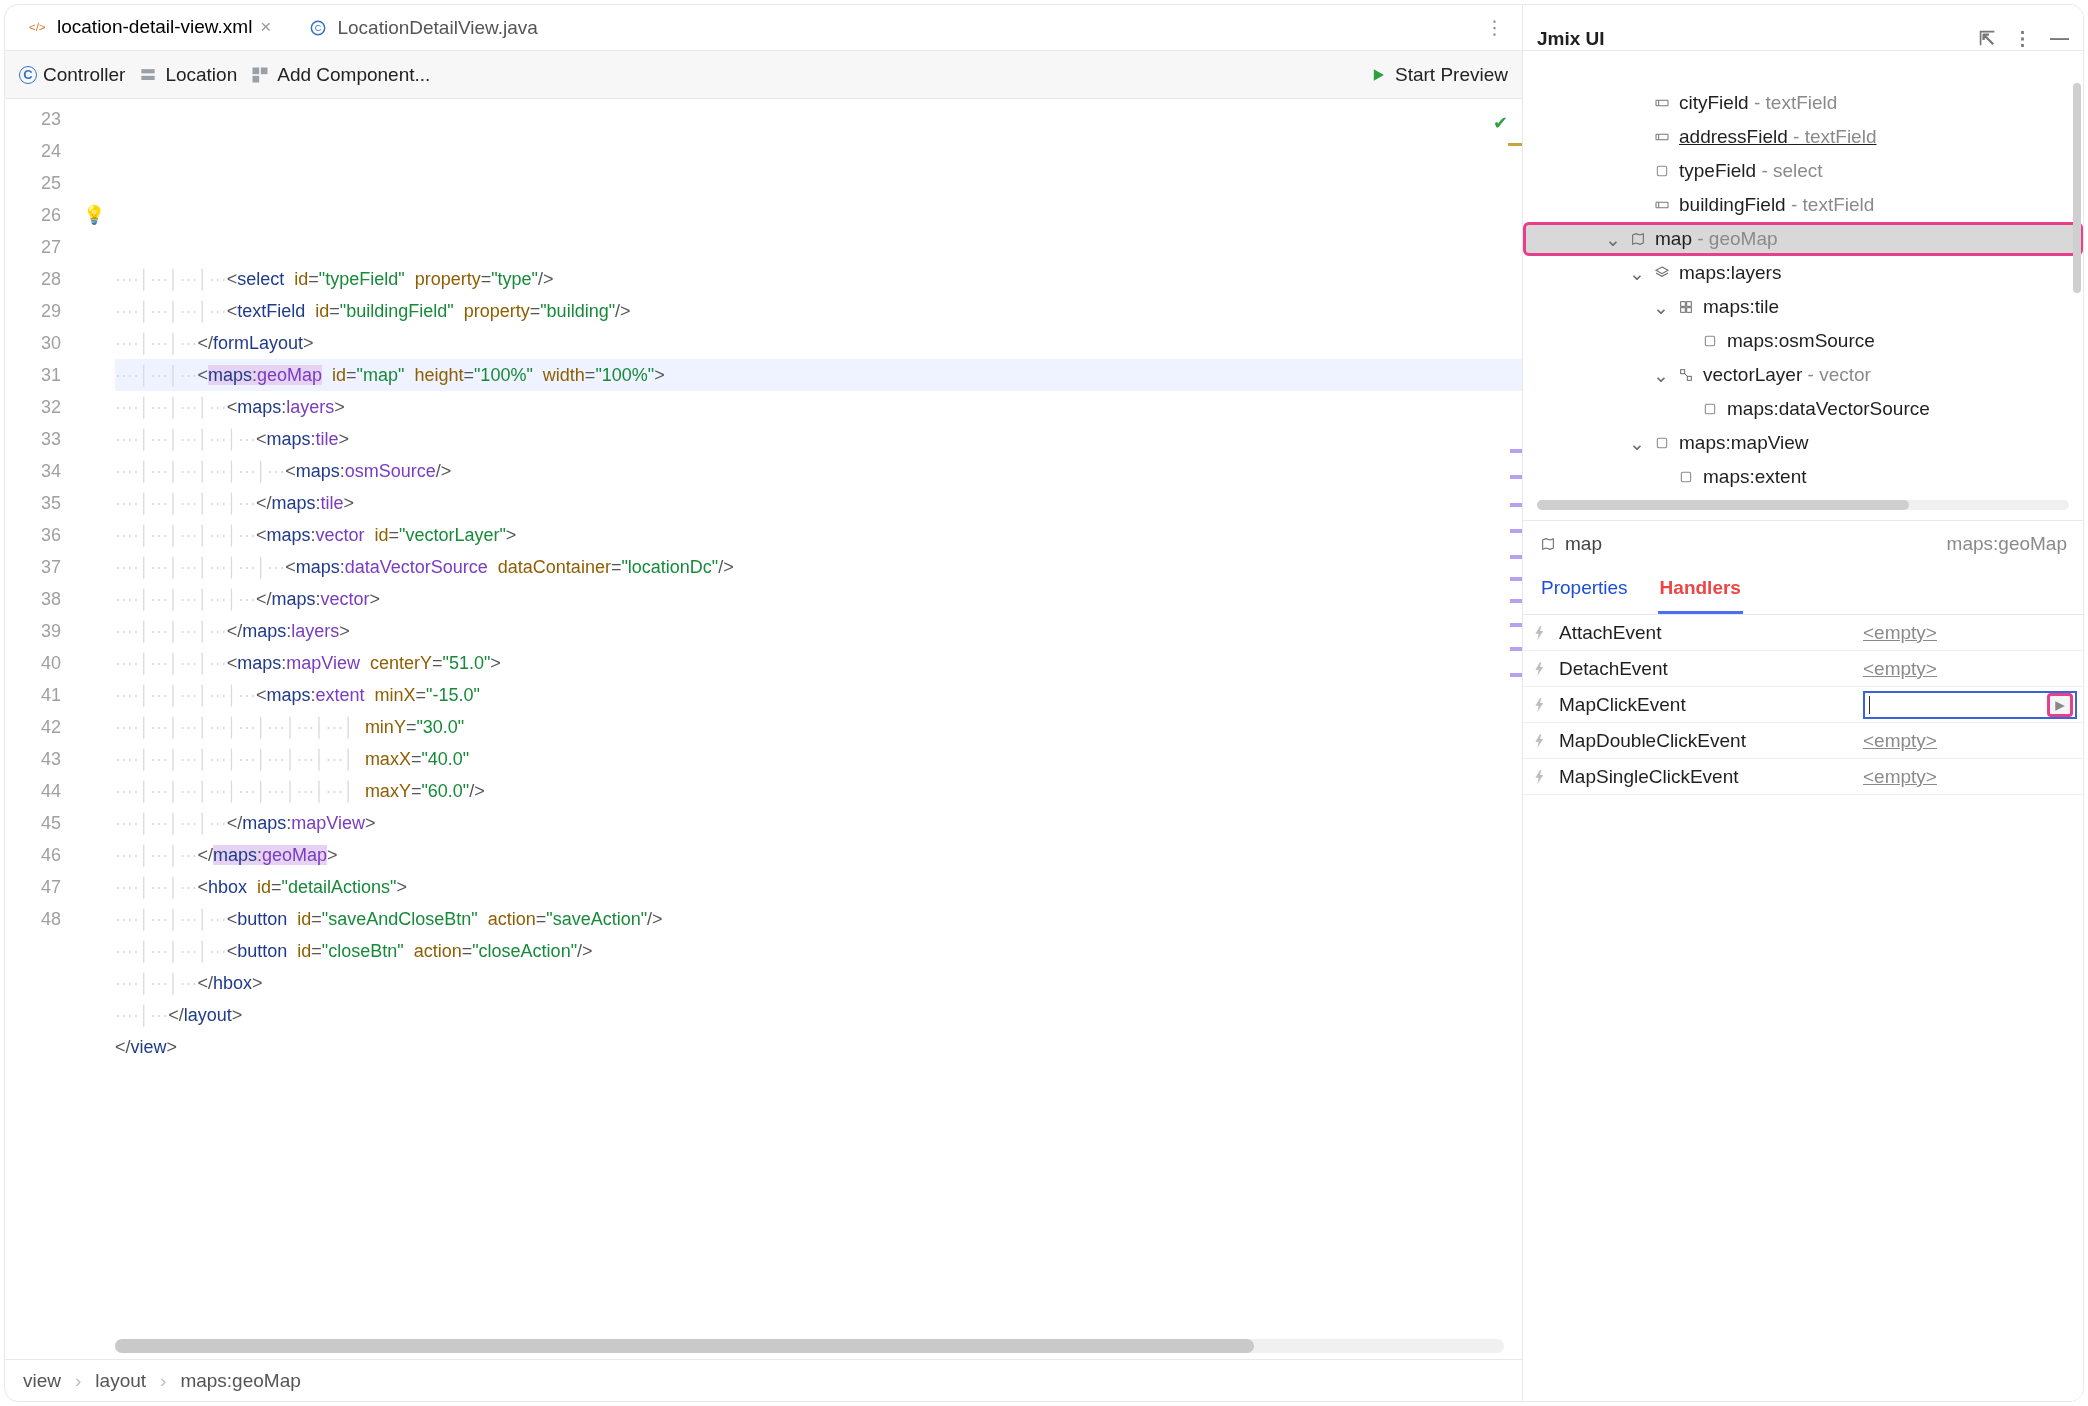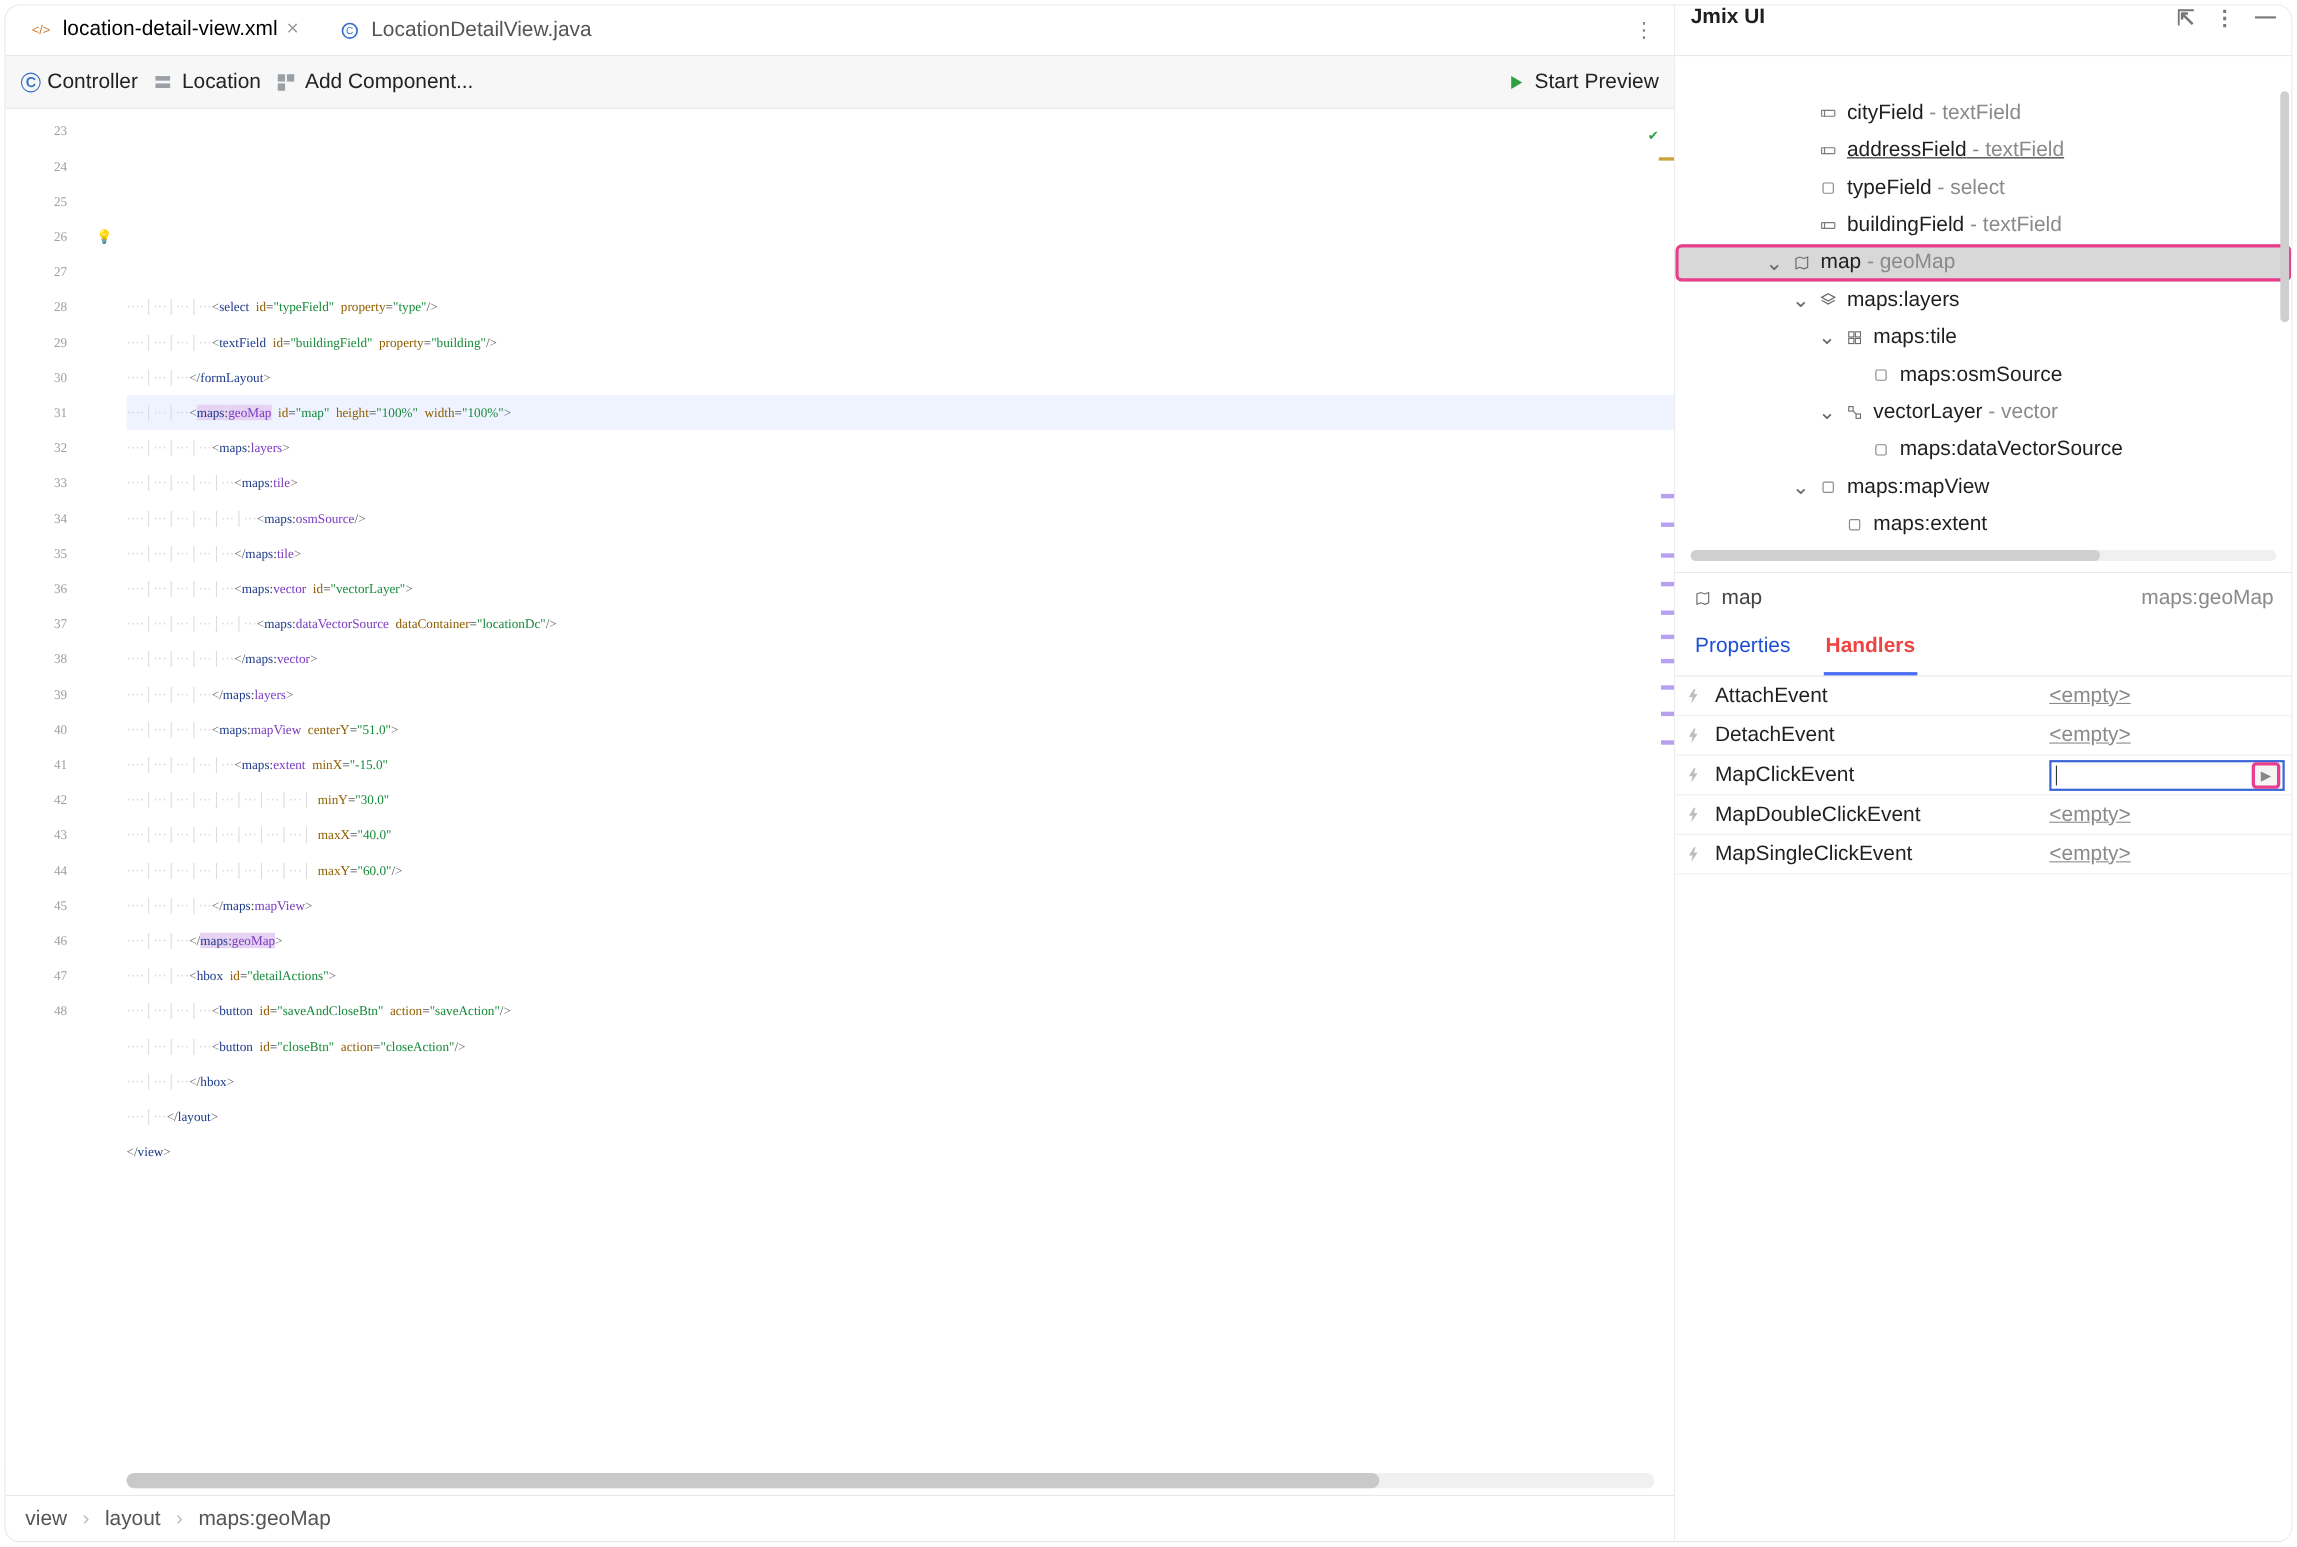--- a/index.html
+++ b/index.html
@@ -83,22 +83,22 @@
   }
   .tb-btn{display:flex;align-items:center;gap:6px;color:#222;}
   .tb-btn .c-circle{color:#3571c7;font-weight:600;border:1.5px solid #3571c7;border-radius:50%;width:18px;height:18px;display:inline-flex;align-items:center;justify-content:center;font-size:13px;}
   .toolbar .spacer{flex:1;}
   .play{color:#2ea043;text-align:center;}
   .code-area{
     flex:1;
     display:flex;
     min-height:0;
     position:relative;
-    font-family:Liberation Serif, serif;
-    font-size:12px;
+    font-family:Liberation Sans, sans-serif;
+    font-size:18px;
     line-height:32px;
   }
   .gutter{
     width:70px;
     text-align:right;
     color:var(--gutter-fg);
     padding:4px 14px 4px 0;
     user-select:none;
     background:var(--gutter-bg);
   }
@@ -143,21 +143,21 @@
   }
   .purple-mark{position:absolute;right:0;width:12px;height:4px;background:#b7a0f0;}
   
   .right-col{
     width:560px;
     display:flex;flex-direction:column;
     background:#fff;
     min-width:0;
   }
   .rp-header{
-    height:46px;display:flex;align-items:flex-start;justify-content:space-between;
+    height:46px;display:flex;align-items:flex-end;justify-content:space-between;
     padding:0 14px;border-bottom:1px solid var(--panel-border);
     font-weight:600;
   }
   .rp-header .tools{display:flex;gap:18px;color:#777;}
   .tree{
     flex:0 0 auto;
     padding:10px 0 6px 0;
     overflow:hidden;
     position:relative;
   }

